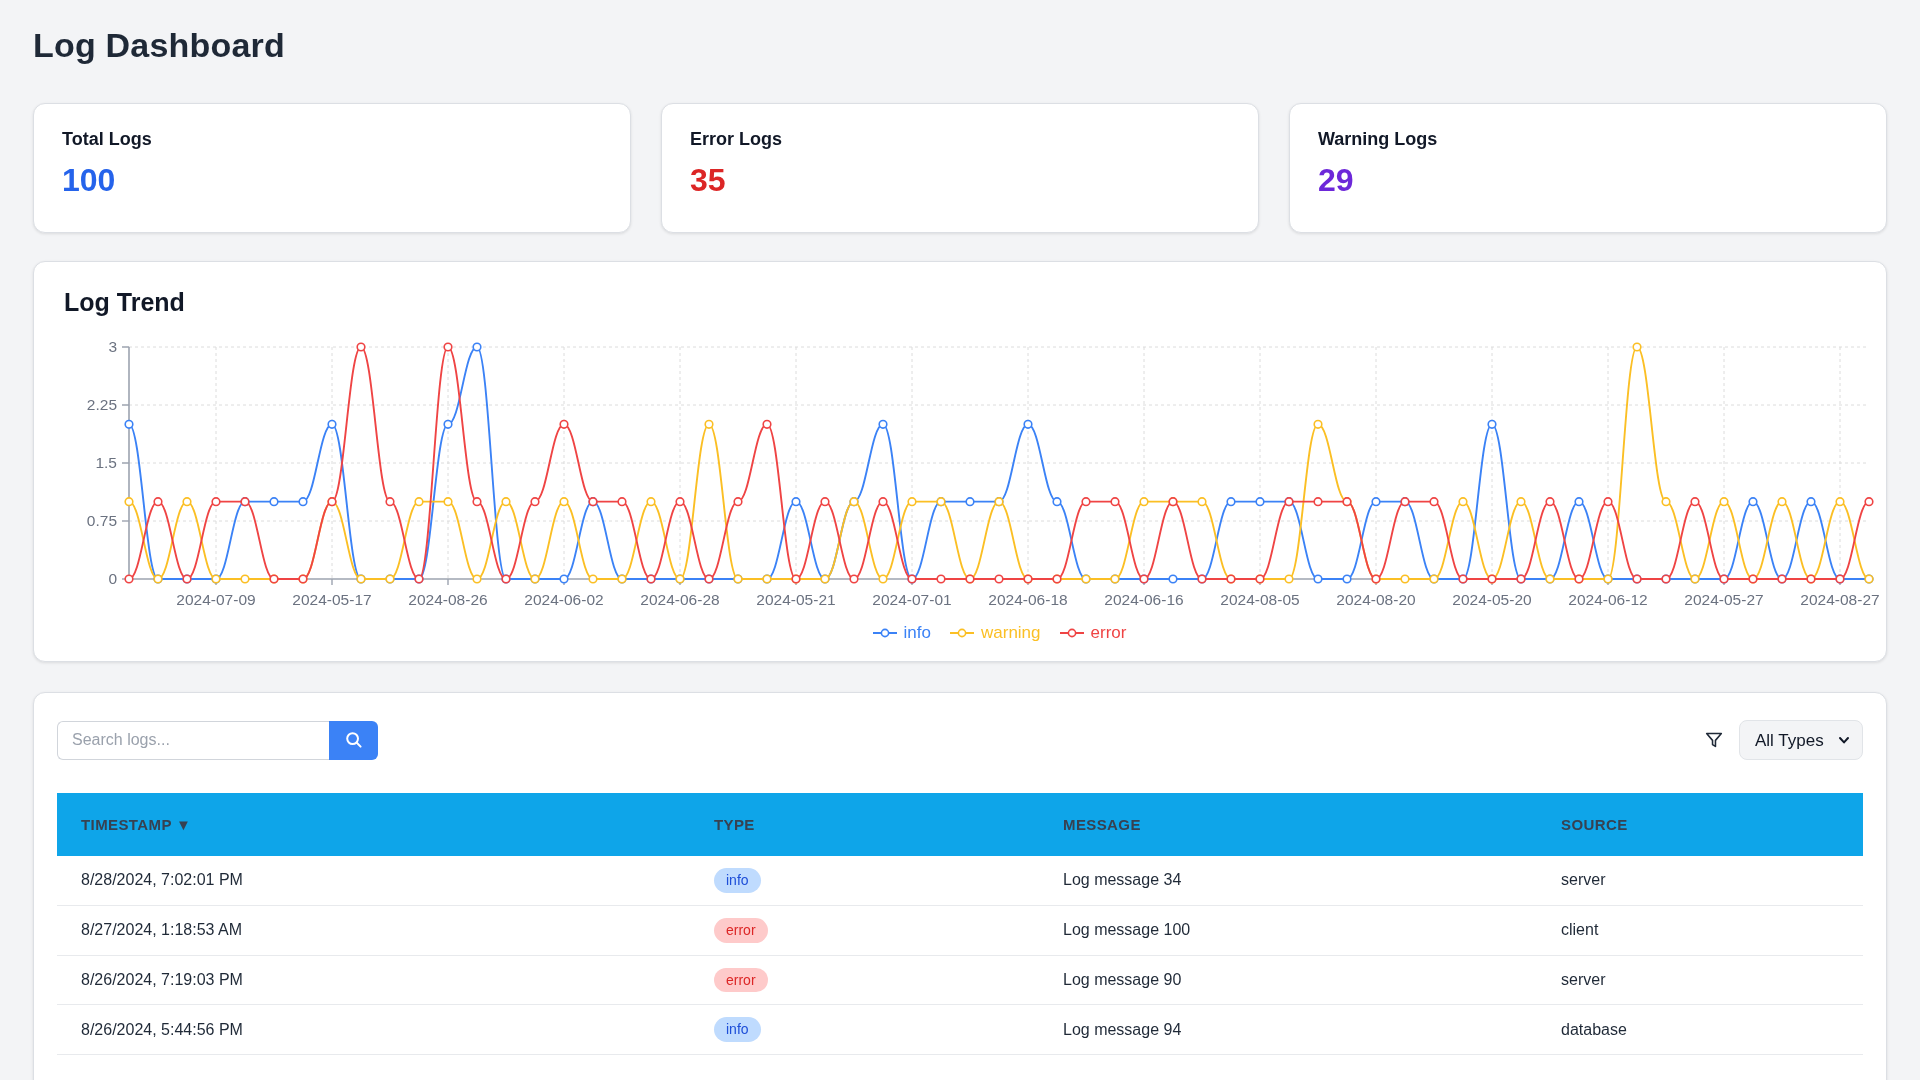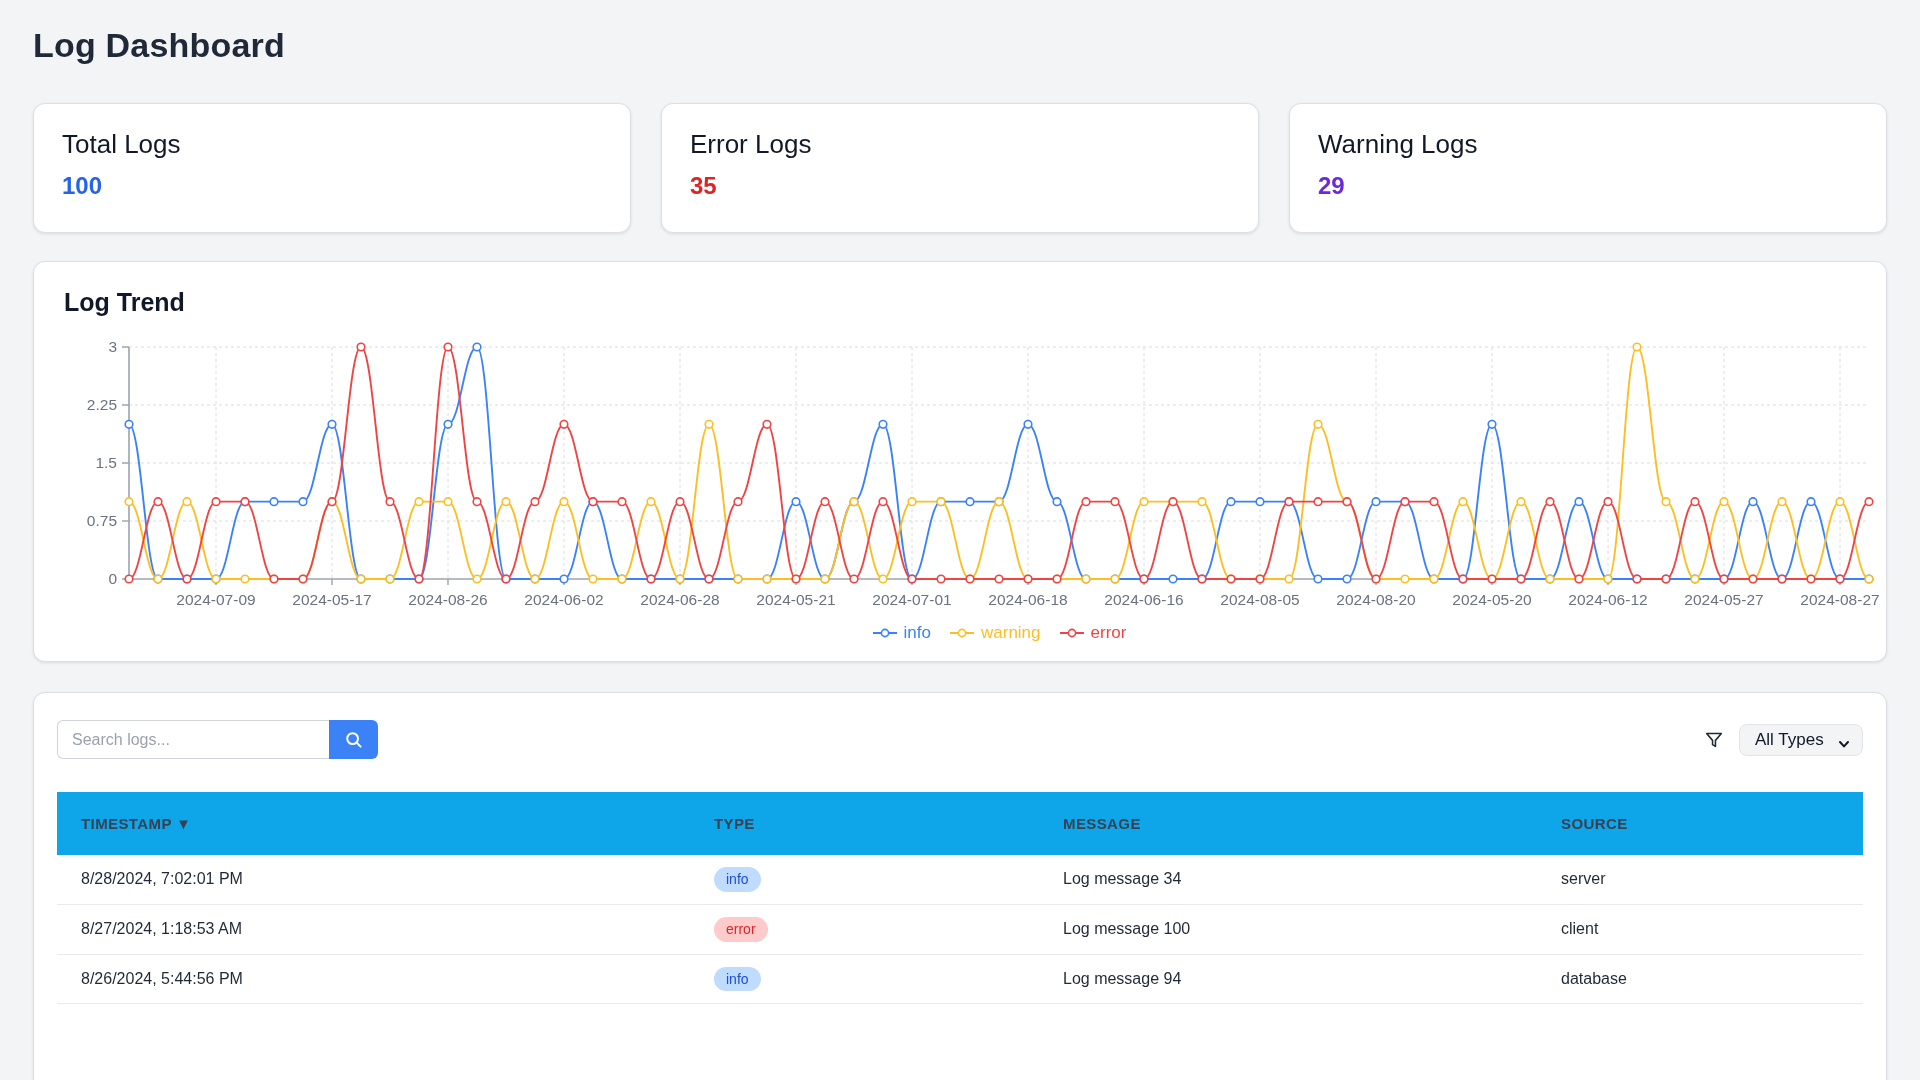--- a/index.html
+++ b/index.html
@@ -13,22 +13,22 @@
   h1.page-title { font-size: 34px; font-weight: bold; color: #1f2937; letter-spacing: 0.2px; }
 
   .stats-row { display: flex; gap: 30px; margin-top: 38px; }
   .card {
     background: #ffffff;
     border: 1px solid #dcdfe4;
     border-radius: 12px;
     box-shadow: 0 1px 3px rgba(0,0,0,0.10);
   }
   .stat-card { flex: 1; padding: 25px 28px; height: 130px; }
-  .stat-label { font-size: 26px; font-weight: normal; color: #111827; }
-  .stat-value { font-size: 24px; font-weight: bold; margin-top: 12px; }
+  .stat-label { font-size: 18px; font-weight: bold; color: #111827; }
+  .stat-value { font-size: 32px; font-weight: bold; margin-top: 12px; }
   .stat-value.v-blue { color: #2563eb; }
   .stat-value.v-red { color: #dc2626; }
   .stat-value.v-amber { color: #6d28d9; }
 
   .chart-card { margin-top: 28px; padding: 26px 0 16px 8px; height: 401px; overflow: hidden; }
   .chart-card h2 { font-size: 25px; font-weight: bold; margin-left: 22px; color: #111827; }
   #chart-holder { margin-top: 12px; }
   #chart-holder svg { display: block; }
   .legend { display: flex; justify-content: center; gap: 18px; margin-left: 87px; width: 1740px; margin-top: 2px; }
   .legend-item { display: flex; align-items: center; gap: 6px; font-size: 17px; cursor: pointer; }
@@ -48,21 +48,21 @@
   .search-btn {
     width: 49px; height: 39px; border: none; cursor: pointer;
     background: #3b82f6; border-radius: 0 6px 6px 0;
     display: flex; align-items: center; justify-content: center;
   }
   .filter-group { display: flex; align-items: center; gap: 14px; }
   .select-wrap { position: relative; }
   .select-wrap select {
     appearance: none; -webkit-appearance: none;
     background: #f3f4f6; border: 1px solid #e1e4e8; border-radius: 8px;
-    height: 32px; padding: 0 38px 0 15px; font-size: 17px; color: #111827;
+    height: 40px; padding: 0 38px 0 15px; font-size: 17px; color: #111827;
     font-family: "Liberation Sans", "DejaVu Sans", sans-serif; cursor: pointer;
   }
   .select-wrap .chev { position: absolute; right: 12px; top: 13px; pointer-events: none; }
 
   table.log-table { width: 100%; border-collapse: collapse; margin-top: 33px; table-layout: fixed; }
   table.log-table thead th {
     background: #0ea5e9; text-align: left;
     font-size: 15px; font-weight: bold; color: #374151;
     padding: 23px 24px; letter-spacing: 0.4px;
     cursor: pointer;
@@ -435,20 +435,26 @@
             <td class="c-msg">Log message 34</td>
             <td class="c-src">server</td>
           </tr>
           <tr>
             <td class="c-ts">8/27/2024, 1:18:53 AM</td>
             <td class="c-type"><span class="badge badge-error">error</span></td>
             <td class="c-msg">Log message 100</td>
             <td class="c-src">client</td>
           </tr>
           <tr>
+            <td class="c-ts">8/26/2024, 7:19:03 PM</td>
+            <td class="c-type"><span class="badge badge-error">error</span></td>
+            <td class="c-msg">Log message 90</td>
+            <td class="c-src">server</td>
+          </tr>
+          <tr>
             <td class="c-ts">8/26/2024, 5:44:56 PM</td>
             <td class="c-type"><span class="badge badge-info">info</span></td>
             <td class="c-msg">Log message 94</td>
             <td class="c-src">database</td>
           </tr>
         </tbody>
     </table>
   </div>
 </div>
 

